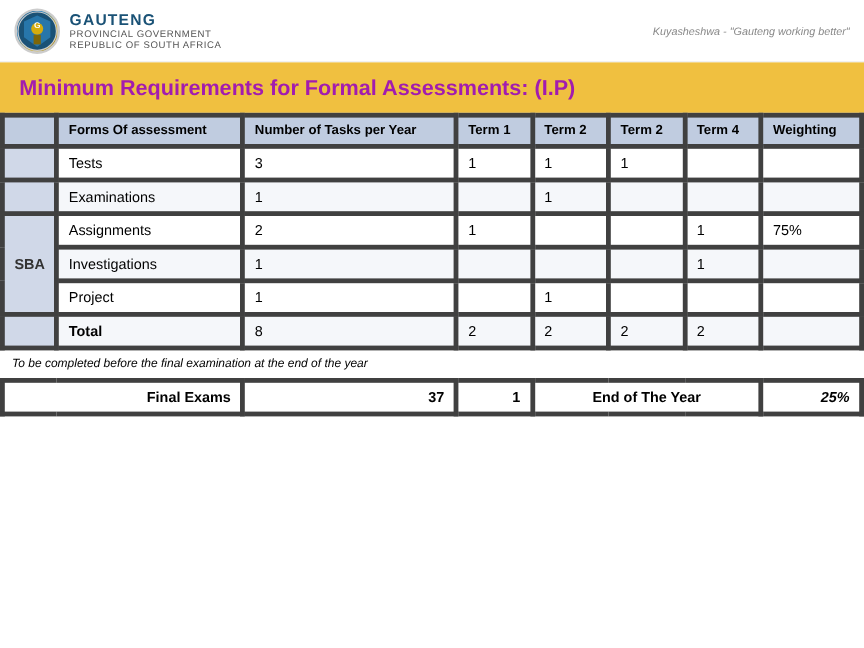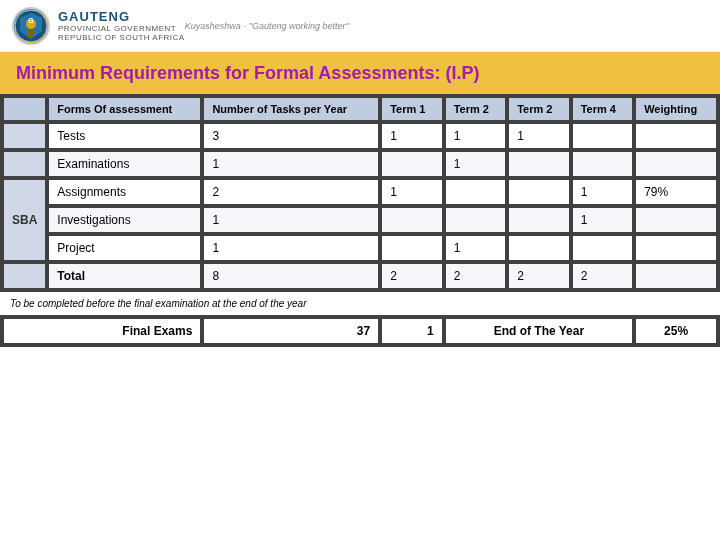--- a/index.html
+++ b/index.html
@@ -10,21 +10,21 @@
       width: 720px;
       height: 540px;
       overflow: hidden;
       position: relative;
     }
 
     
     .top-bar {
       background: #fff;
       display: flex;
-      justify-content: flex-start;
+      justify-content: space-between;
       align-items: center;
       padding: 6px 12px;
       border-bottom: 1px solid #eee;
       height: 52px;
     }
 
     .logo-area {
       display: flex;
       align-items: center;
       gap: 8px;
@@ -203,21 +203,21 @@
           <td></td>
         </tr>
         <tr>
           <td class="sba-cell left-label-col" rowspan="3">SBA</td>
           <td>Assignments</td>
           <td>2</td>
           <td>1</td>
           <td></td>
           <td></td>
           <td>1</td>
-          <td>79%</td>
+          <td>75%</td>
         </tr>
         <tr>
           <td>Investigations</td>
           <td>1</td>
           <td></td>
           <td></td>
           <td></td>
           <td>1</td>
           <td></td>
         </tr>
@@ -241,17 +241,17 @@
           <td></td>
         </tr>
         <tr class="note-row">
           <td colspan="8" style="font-style: italic; font-size: 10px; padding: 6px 8px;">To be completed before the final examination at the end of the year</td>
         </tr>
         <tr class="final-row" style="background: rgb(208, 216, 232);">
           <td colspan="2" style="font-weight: bold;">Final Exams</td>
           <td style="text-align: right;">37</td>
           <td>1</td>
           <td colspan="3" style="text-align: center;">End of The Year</td>
-          <td style="font-weight: bold; text-align: center;">25%</td>
+          <td style="font-weight: bold; text-align: right; font-style: italic;">25%</td>
         </tr>
       </tbody>
   </table>
 </div>
 
 </body></html>

